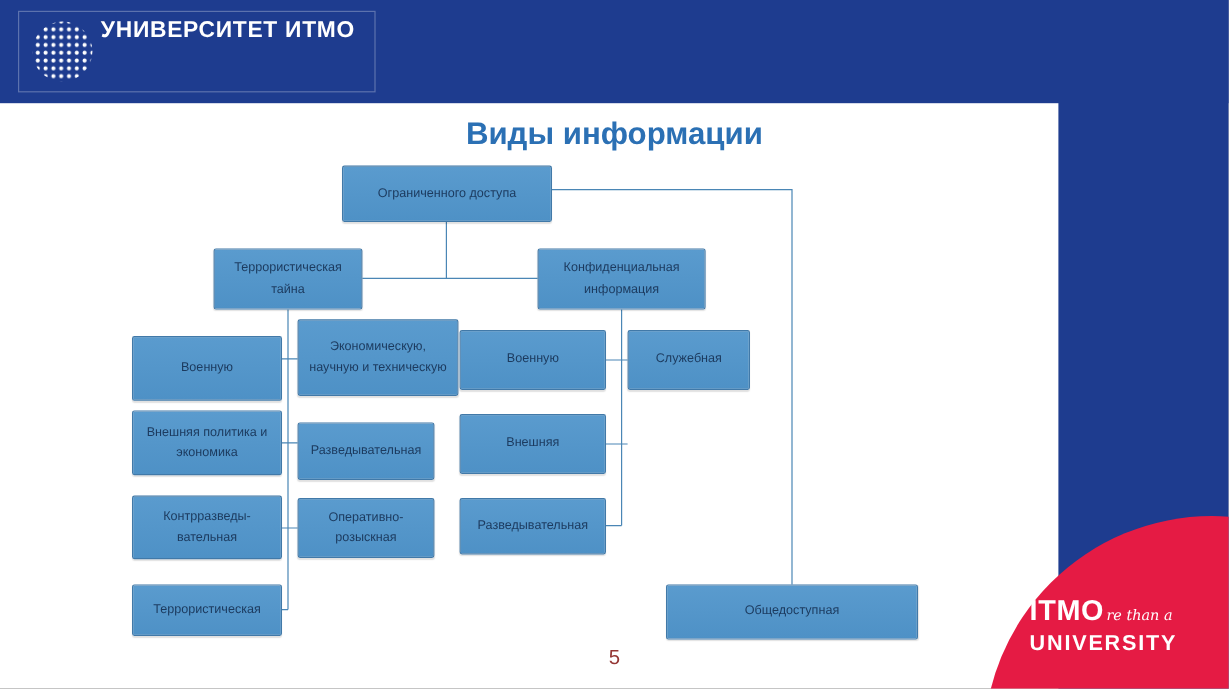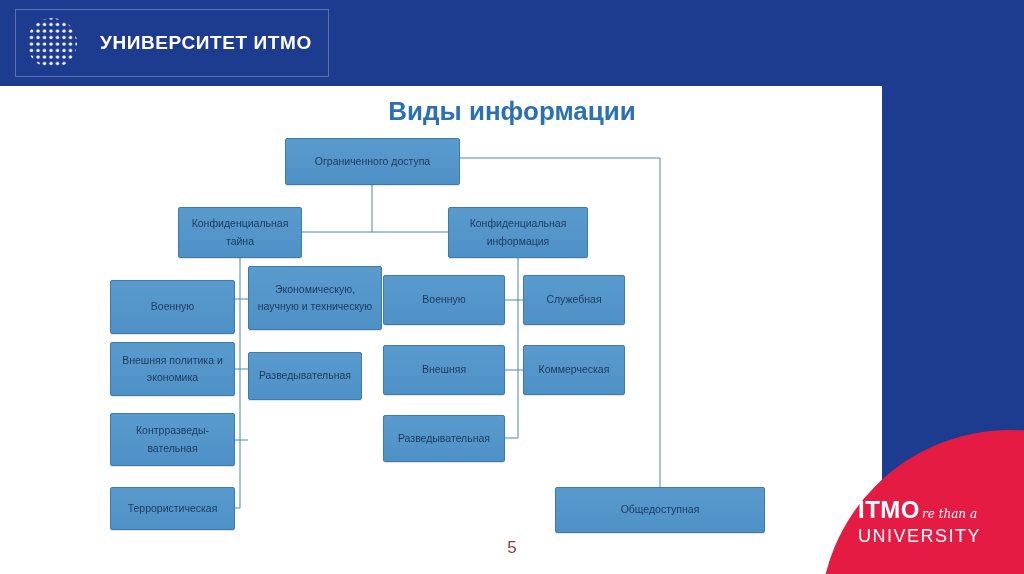--- a/index.html
+++ b/index.html
@@ -18,21 +18,21 @@
     z-index:1;
   }
   
   .topbar{
     position:absolute;top:0;left:0;width:100%;height:86px;
     background:var(--brand-blue,#1e3c8f);
     z-index:3;
     display:flex;align-items:center;
   }
   .logo-block{
-    display:flex;align-items:center;gap:16px;
+    display:flex;align-items:flex-start;gap:0;
     margin-left:15px;
     border:1px solid rgba(255,255,255,.28);
     padding:5px 16px 5px 6px;
   }
   .uniname{
     color:var(--header-text,#ffffff);
     font-size:19px;font-weight:bold;letter-spacing:.6px;
     white-space:nowrap;
   }
   
@@ -82,21 +82,21 @@
   .badge-text{
     position:absolute;left:38px;top:66px;
     color:#ffffff;white-space:nowrap;
   }
   .badge-line1{display:flex;align-items:baseline;}
   .badge-brand{font-size:24px;font-weight:bold;letter-spacing:.5px;}
   .badge-script{
     font-family:"DejaVu Serif", serif;font-style:italic;
     font-size:12px;margin-left:2px;
   }
-  .badge-line2{font-size:18px;font-weight:normal;letter-spacing:1.5px;margin-top:2px;}
+  .badge-line2{font-size:18px;font-weight:bold;letter-spacing:1.5px;margin-top:2px;}
 </style>
 </head>
 <body>
 
 <div class="slide">
 
   <div class="right-band"></div>
 
   <header class="topbar">
     <div class="logo-block">
@@ -116,44 +116,44 @@
 
   <svg class="connectors" width="1024" height="574" viewBox="0 0 1024 574">
     <path d="M372 185 V232 M302 232 H448"></path>
     <path d="M460 158 H660 V487"></path>
     <path d="M240 258 V508 M235 299 H248 M235 369 H248 M235 440 H248 M235 508 H240"></path>
     <path d="M518 258 V438 M505 300 H523 M505 370 H523 M505 438 H518"></path>
   </svg>
 
   <div class="node" style="left:285px;top:138px;width:175px;height:47px">Ограниченного доступа</div>
 
-  <div class="node" style="left:178px;top:207px;width:124px;height:51px">Конфиденциальная тайна</div>
+  <div class="node" style="left:178px;top:207px;width:124px;height:51px">Террористическая тайна</div>
 
   <div class="node" style="left:448px;top:207px;width:140px;height:51px">Конфиденциальная информация</div>
 
   <div class="node" style="left:110px;top:280px;width:125px;height:54px">Военную</div>
 
   <div class="node" style="left:248px;top:266px;width:134px;height:64px">Экономическую, научную и техническую</div>
 
   <div class="node" style="left:110px;top:342px;width:125px;height:54px">Внешняя политика и экономика</div>
 
   <div class="node" style="left:248px;top:352px;width:114px;height:48px">Разведывательная</div>
 
   <div class="node" style="left:110px;top:413px;width:125px;height:53px">Контрразведы-вательная</div>
 
+  <div class="node" style="left:248px;top:415px;width:114px;height:50px">Оперативно-розыскная</div>
 
   <div class="node" style="left:110px;top:487px;width:125px;height:43px">Террористическая</div>
 
   <div class="node" style="left:383px;top:275px;width:122px;height:50px">Военную</div>
 
   <div class="node" style="left:523px;top:275px;width:102px;height:50px">Служебная</div>
 
   <div class="node" style="left:383px;top:345px;width:122px;height:50px">Внешняя</div>
 
-  <div class="node" style="left:523px;top:345px;width:102px;height:50px">Коммерческая</div>
 
   <div class="node" style="left:383px;top:415px;width:122px;height:47px">Разведывательная</div>
 
   <div class="node" style="left:555px;top:487px;width:210px;height:46px">Общедоступная</div>
 
   <div class="page-number">5</div>
 
   <div class="red-circle">
     <div class="badge-text">
       <div class="badge-line1">

